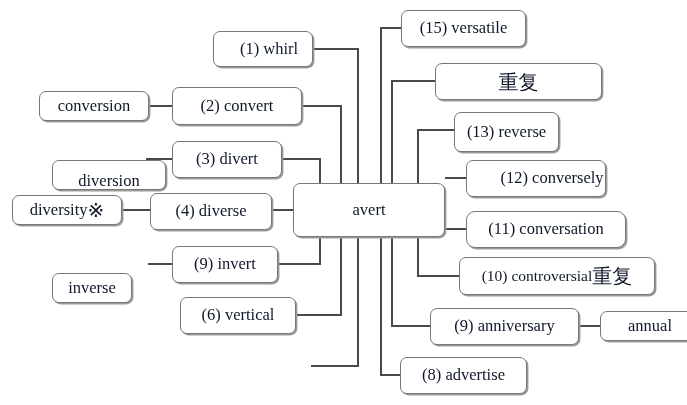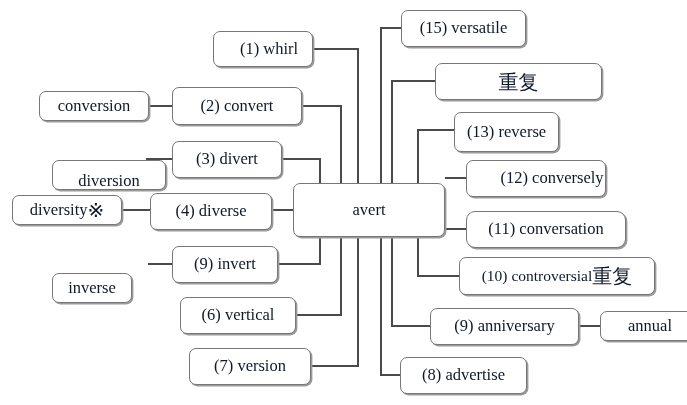--- a/index.html
+++ b/index.html
@@ -93,23 +93,20 @@
   </div>
   <div class="node" style="left:150px;top:193px;width:122px;height:37px;">
     <span>(4) diverse</span>
   </div>
   <div class="node" style="left:172px;top:246px;width:106px;height:37px;">
     <span>(9) invert</span>
   </div>
   <div class="node" style="left:180px;top:297px;width:116px;height:37px;">
     <span>(6) vertical</span>
   </div>
-  <div class="node" style="left:189px;top:348px;width:122px;height:37px;">
-    <span>(7) version</span>
-  </div>
 
   <div class="node" style="left:401px;top:10px;width:125px;height:37px;">
     <span>(15) versatile</span>
   </div>
   <div class="node" style="left:435px;top:63px;width:167px;height:37px;">
       <span class="cjk">重复</span>
   </div>
   <div class="node" style="left:454px;top:112px;width:105px;height:40px;">
     <span>(13) reverse</span>
   </div>

